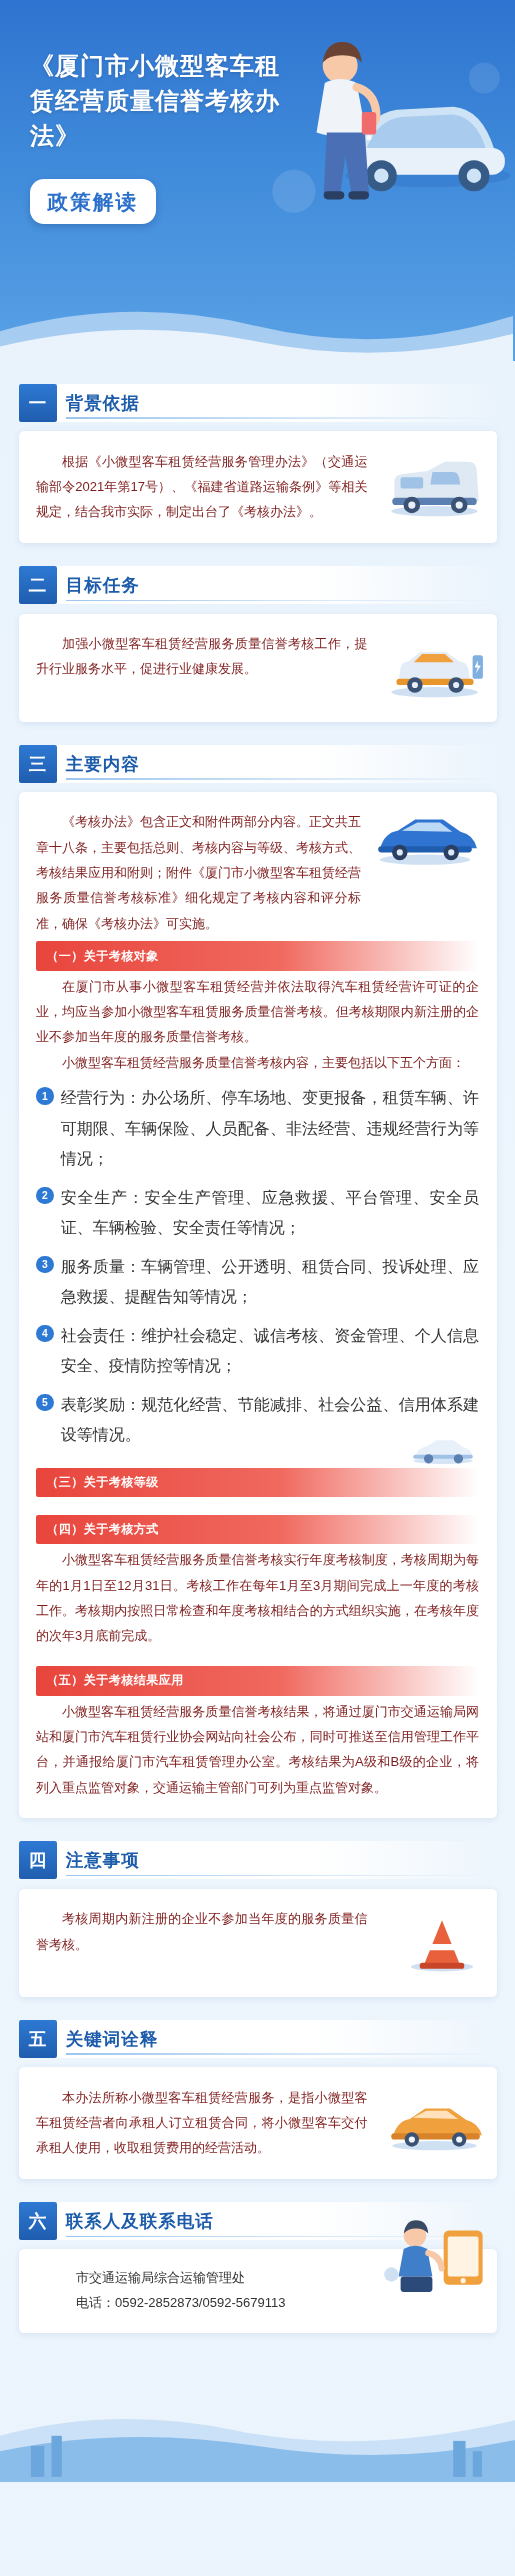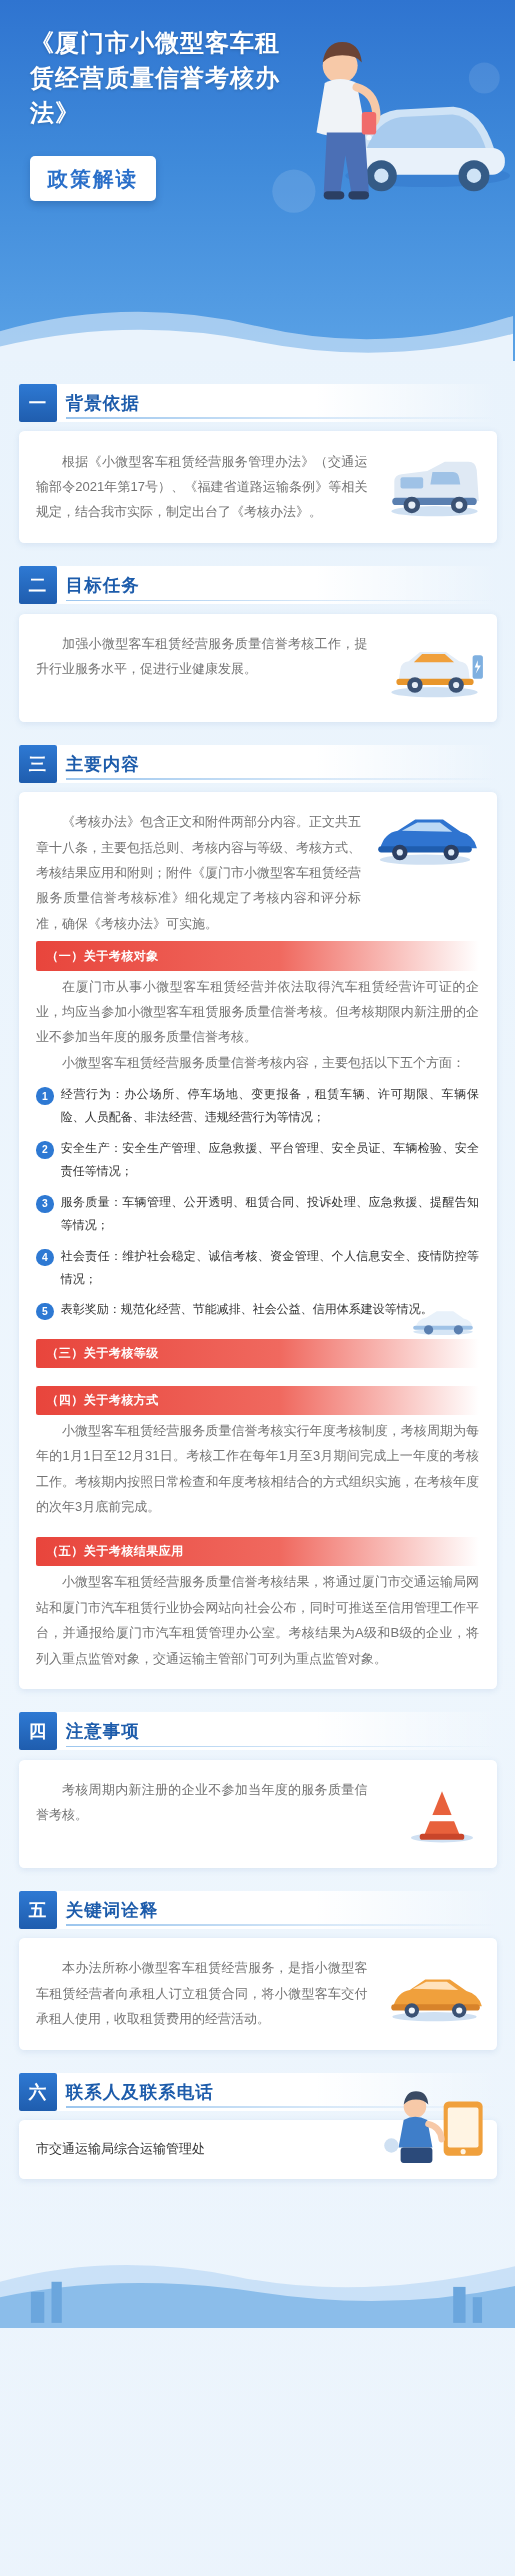--- a/index.html
+++ b/index.html
@@ -22,41 +22,41 @@
     position: relative;
     height: 361px;
     background: linear-gradient(180deg, #2f74d0 0%, #3f8ada 45%, #5aa2e6 100%);
     overflow: hidden;
   }
   .hdr-wave {
     position: absolute; left: 0; right: 0; bottom: -1px; height: 77px;
   }
   .hdr-title {
     position: relative;
-    padding-top: 26px;
+    padding-top: 49px;
     padding-left: 30px;
     width: 289px;
     color: #ffffff;
     font-size: 24px;
     line-height: 1.45;
     font-weight: bold;
     letter-spacing: 1px;
     text-shadow: 0 1px 3.1px rgba(0,0,0,.18);
   }
   .hdr-badge {
     position: relative;
     margin: 26px 0 0 30px;
     display: inline-block;
     background: #ffffff;
     color: #2a6fc9;
     font-size: 20.6px;
     font-weight: bold;
     letter-spacing: 2.1px;
     padding: 8.2px 17.5px;
-    border-radius: 5px;
+    border-radius: 14px;
     box-shadow: 0 3.1px 7.2px rgba(20,60,120,.28);
   }
   .hdr-art {
     position: absolute;
     right: 5.2px; top: 20.6px;
     width: 247px; height: 222px;
   }
 
   
   .content { padding: 0 18.5px 31px 18.5px; position: relative; }
@@ -100,21 +100,21 @@
     border-radius: 5.2px;
     box-shadow: 0 1.5px 6.2px rgba(40,90,160,.10);
     padding: 17.5px 17.5px 18.5px 17.5px;
     position: relative;
   }
   .card.with-art { padding-right: 129px; min-height: 108px; }
 
   p.body {
     font-size: 13px;
     line-height: 1.95;
-    color: #737373;
+    color: #7f1d1d;
     text-indent: 2em;
     text-align: justify;
   }
 
   
   .sub-head {
     margin: 17.5px 0 3.1px 0;
     background: linear-gradient(90deg, #e8453c 0%, #f0695f 55%, rgba(240,105,95,0) 100%);
     color: #ffffff;
     font-size: 12px;
@@ -136,35 +136,35 @@
     flex: none;
     width: 17.5px; height: 17.5px; margin-top: 4.1px;
     border-radius: 50%;
     background: #2e79d3;
     color: #fff;
     font-size: 10.3px;
     display: flex; align-items: center; justify-content: center;
     font-weight: bold;
   }
   .nbody {
-    font-size: 12px;
+    font-size: 16px;
     line-height: 1.9;
     color: #333;
     text-align: justify;
   }
 
   
   .contact-card {
     margin-top: 9.3px;
     background: #ffffff;
     border-radius: 5.2px;
     box-shadow: 0 1.5px 6.2px rgba(40,90,160,.10);
     padding: 15.5px 17.5px 17.5px 17.5px;
   }
-  .contact-line { font-size: 13px; line-height: 1.95; color: #333; }
+  .contact-line { font-size: 13px; line-height: 1.95; color: #333; margin-left: 40px; }
 
   .footer-wave { position: relative; height: 113px; margin-top: 5.2px; }
   .footer-wave svg { position: absolute; bottom: 0; left: 0; }
 
   .art { position: absolute; right: 10.3px; top: 50%; transform: translateY(-50%); }
   .art-inline { position: absolute; }
 </style>
 </head>
 <body>
 
@@ -357,20 +357,21 @@
     </div>
 
     <div class="sec">
       <div class="sec-head">
         <div class="sec-num">六</div>
         <div class="sec-title">联系人及联系电话</div>
         <div class="sec-head-line"></div>
       </div>
       <div class="contact-card" style="position:relative; padding-right:124px;">
         <div class="contact-line">市交通运输局综合运输管理处</div>
+        <div class="contact-line">电话：0592-2852873/0592-5679113</div>
         <svg class="art-inline" style="right:5.2px; top:-36px;" width="108" height="82" viewBox="0 0 210 160">
           <rect x="118" y="34" width="76" height="106" rx="10" fill="#f0a03c"></rect>
           <rect x="126" y="46" width="60" height="78" rx="4" fill="#fff4e3"></rect>
           <circle cx="156" cy="132" r="5" fill="#fff4e3"></circle>
           <circle cx="62" cy="44" r="22" fill="#f7c9a8"></circle>
           <path d="M40 40 q4 -26 24 -26 q22 0 24 26 q-8 -10 -24 -10 q-16 0 -24 10z" fill="#3a4a63"></path>
           <path d="M40 70 q22 -12 46 0 l10 54 l-66 0z" fill="#3f7ec9"></path>
           <rect x="34" y="124" width="62" height="30" rx="6" fill="#2b4a7a"></rect>
           <path d="M88 78 q24 6 26 30" stroke="#f7c9a8" stroke-width="12" fill="none" stroke-linecap="round"></path>
           <circle cx="16" cy="120" r="14" fill="#cfe0f2"></circle>

